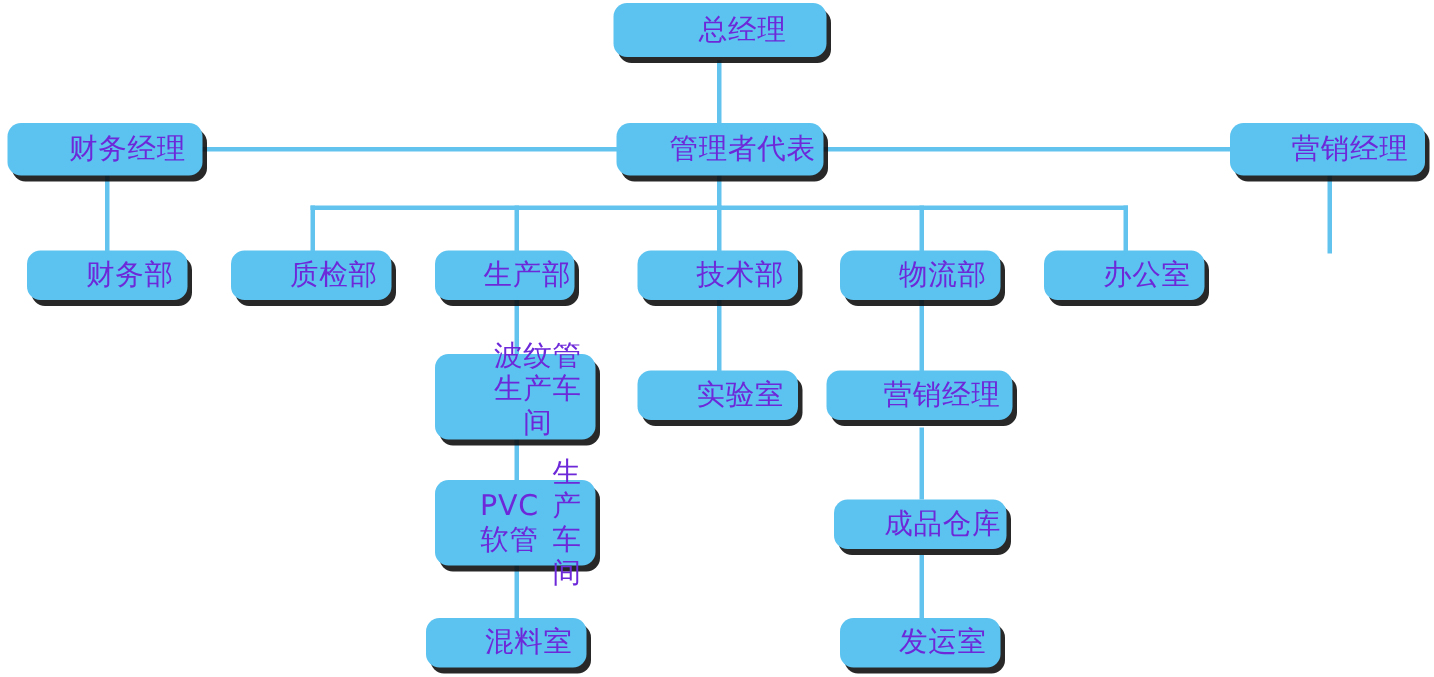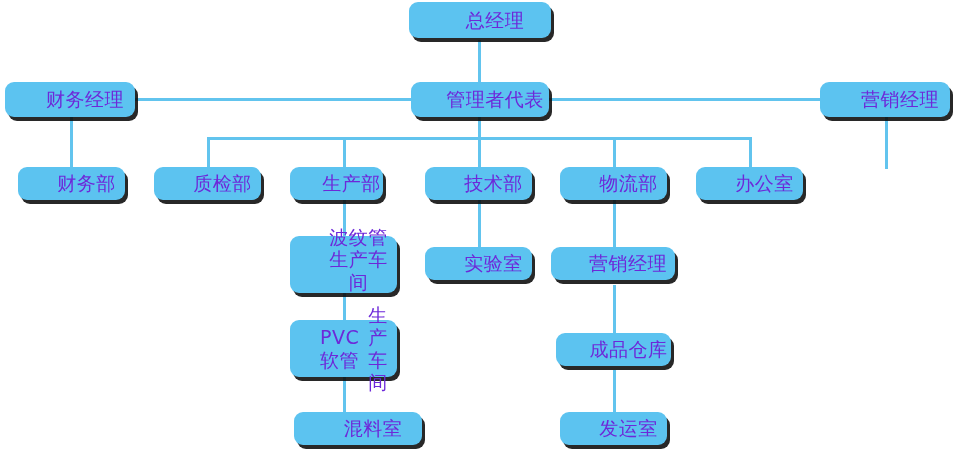--- a/index.html
+++ b/index.html
@@ -129,21 +129,21 @@
 
   <div class="node" style="left:290px; top:320px; width:107px; height:57px; flex-direction:row;">
     <span class="l2">PVC软管</span>
     <span class="l2">生产车间</span>
   </div>
 
   <div class="node" style="left:556px; top:333px; width:115px; height:33px;">
     <span class="txt">成品仓库</span>
   </div>
 
-  <div class="node" style="left:294px; top:412px; width:128px; height:33px;">
+  <div class="node" style="left:284px; top:412px; width:107px; height:33px;">
     <span class="txt">混料室</span>
   </div>
 
   <div class="node" style="left:560px; top:412px; width:107px; height:33px;">
     <span class="txt">发运室</span>
   </div>
 
 </div>
 
 </body></html>

